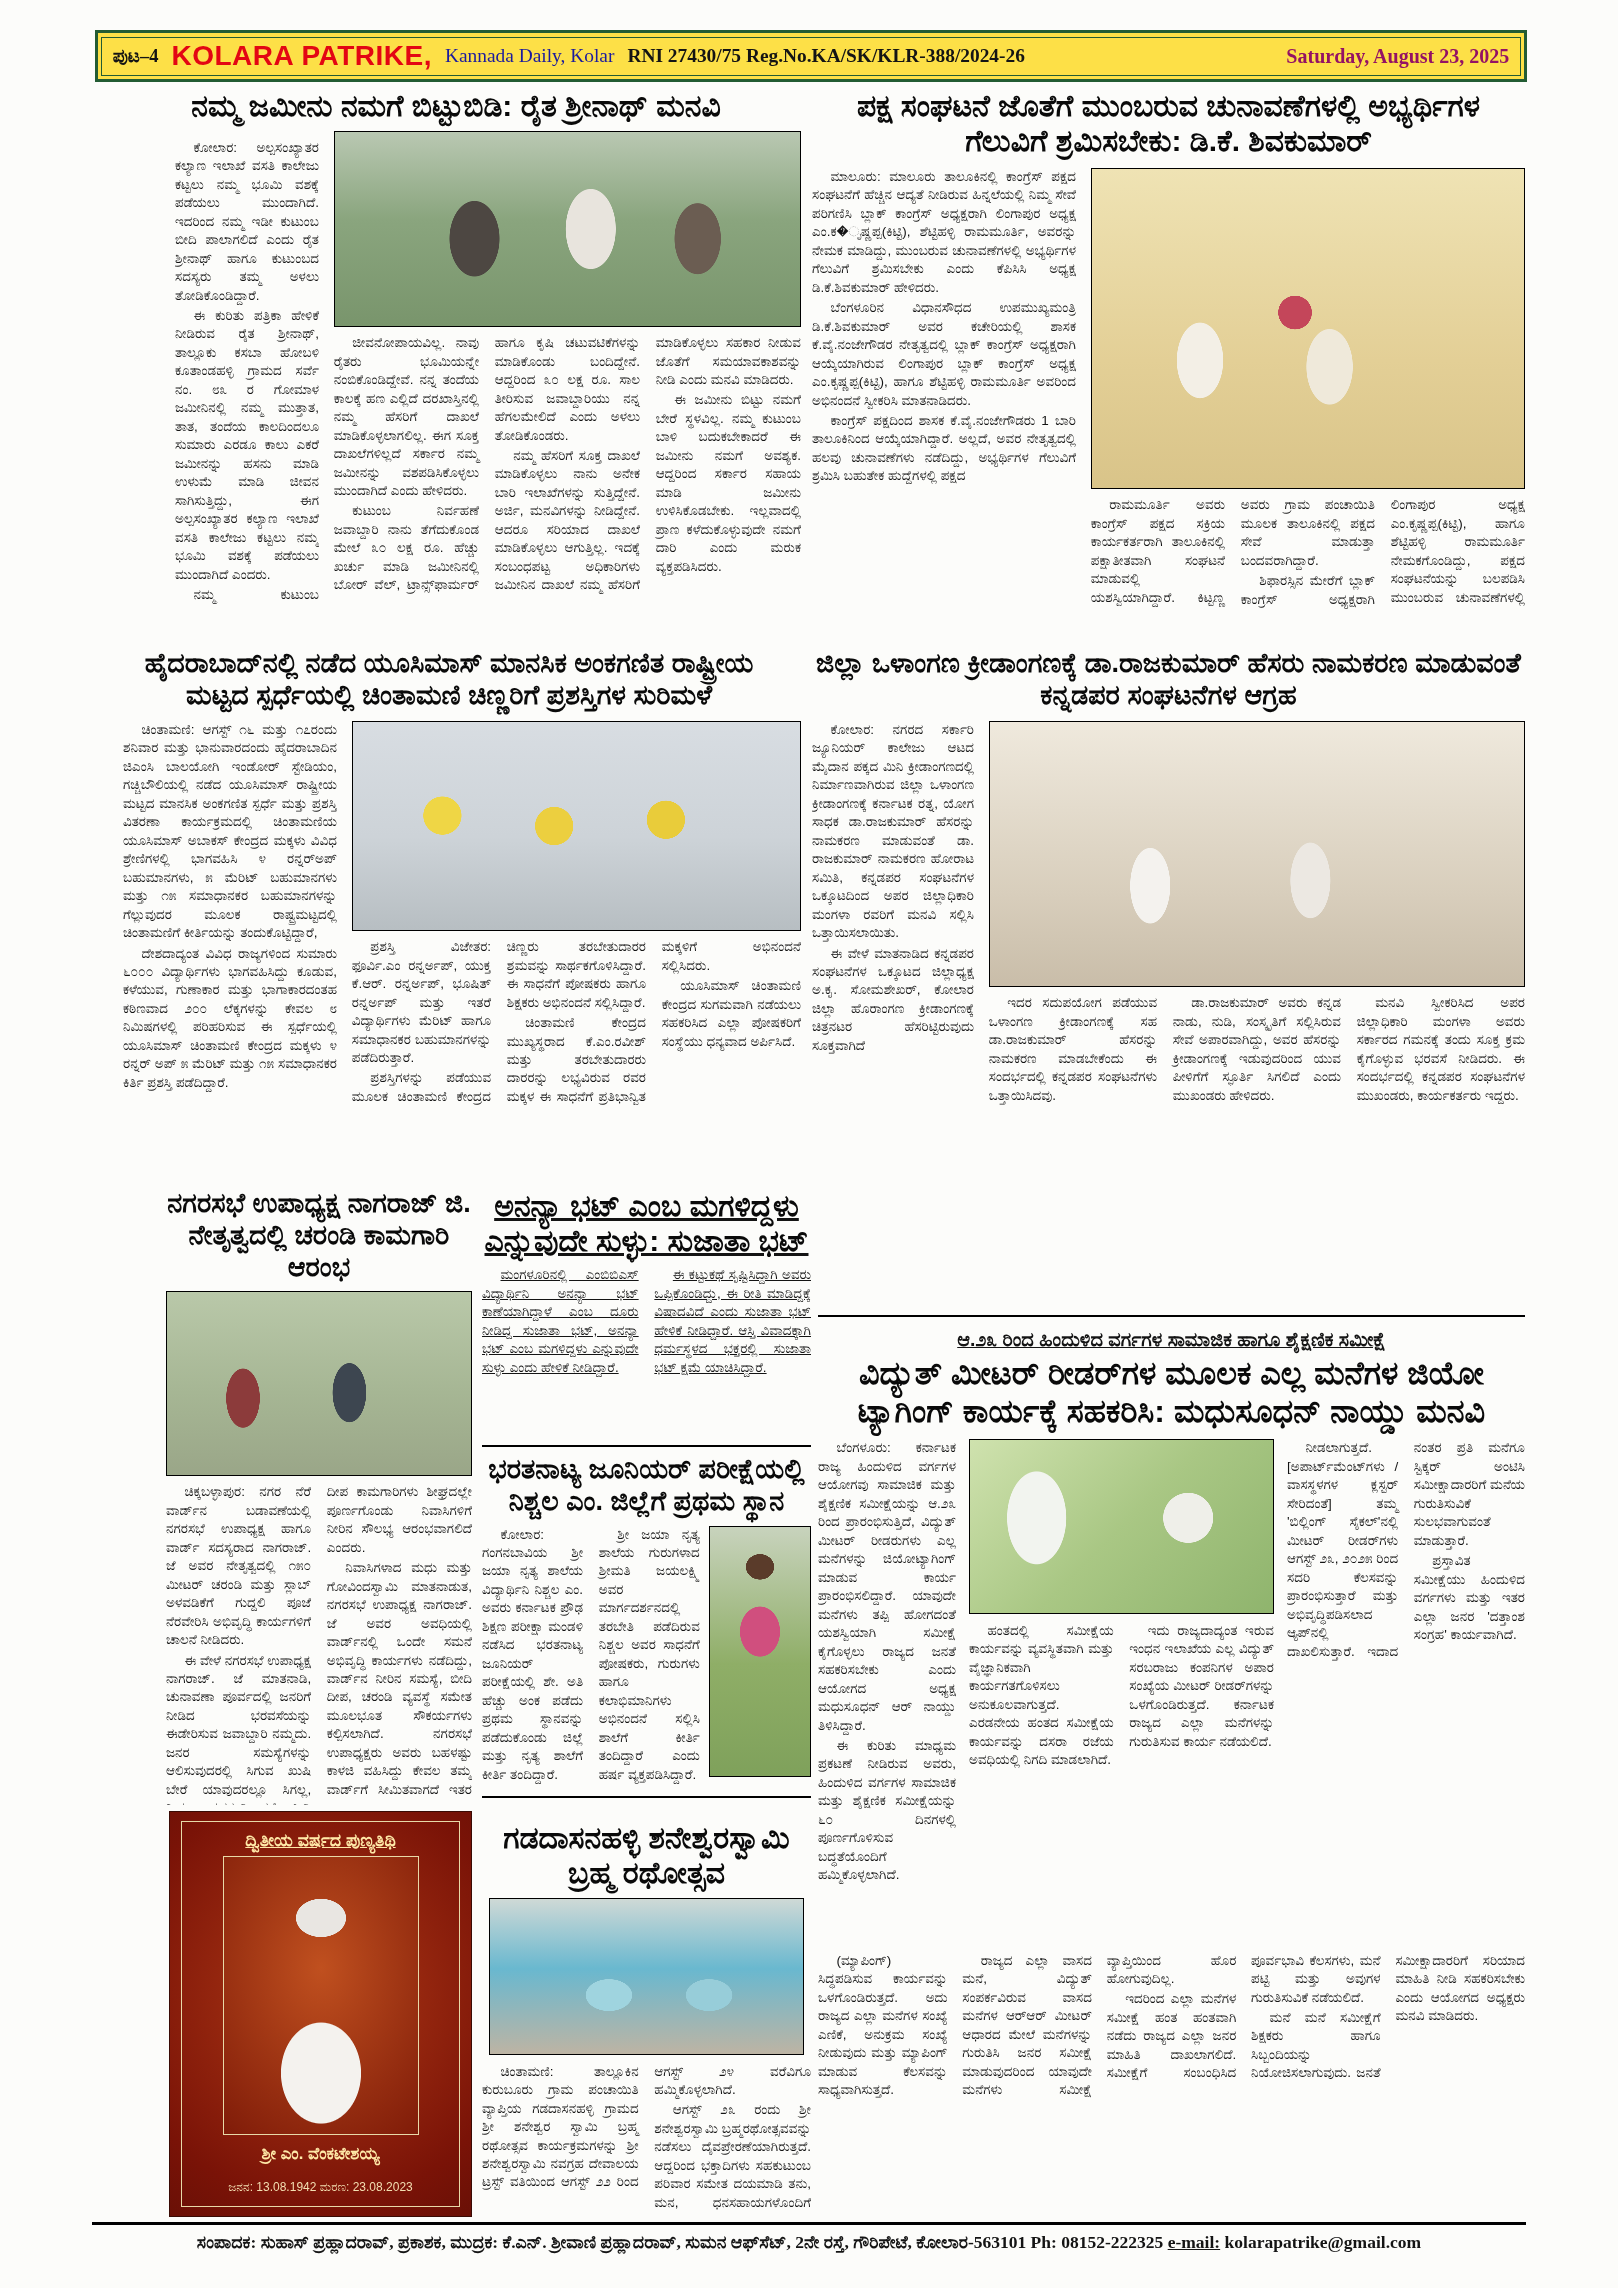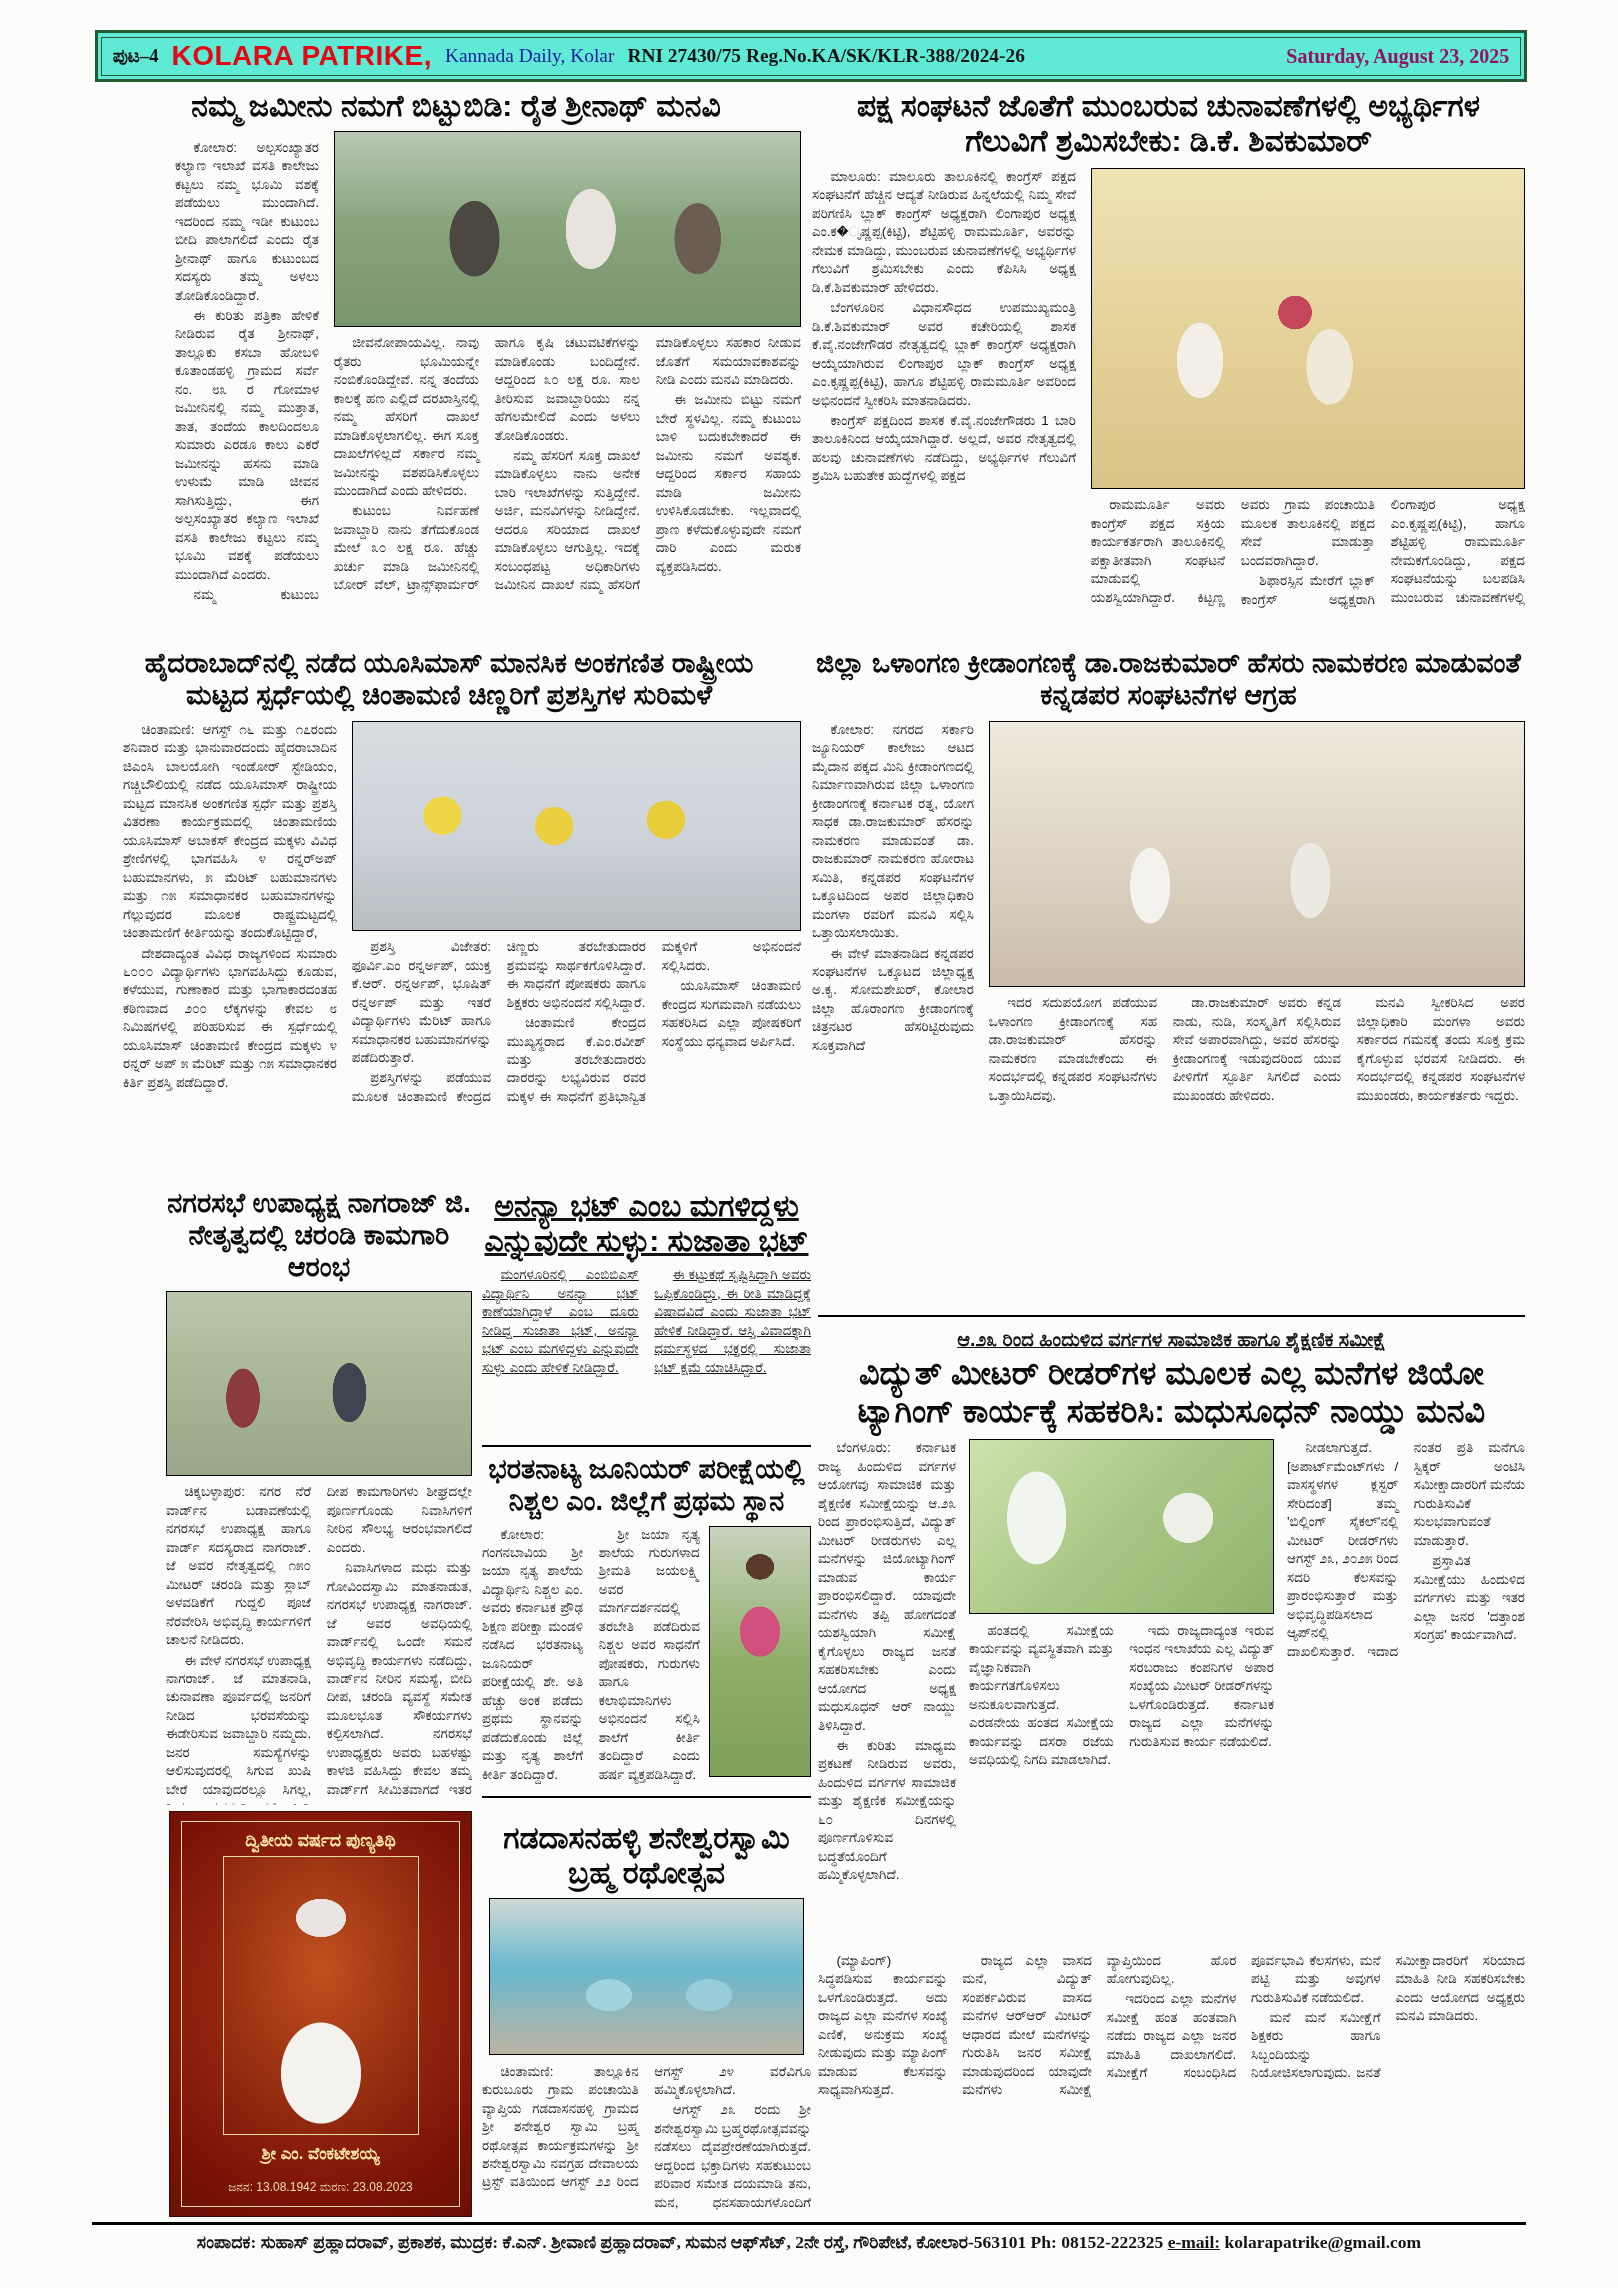--- a/index.html
+++ b/index.html
@@ -4,21 +4,21 @@
 <style>
   html,body{margin:0;padding:0;background:#888;}
   .page{
     position:relative;width:1619px;height:2289px;background:#fcfcfa;
     font-family:"Liberation Sans","DejaVu Sans",sans-serif;color:#141414;
     margin:0 auto;overflow:hidden;
   }
   
   .masthead{
     position:absolute;left:95px;top:30px;width:1432px;height:52px;
-    border:3.7px solid #235c33;background:#5eead4;box-sizing:border-box;
+    border:3.7px solid #235c33;background:#fde047;box-sizing:border-box;
     display:flex;align-items:center;
   }
   .masthead-inner{
     flex:1;height:39px;margin:0 2.8px;border:1.4px solid #235c33;
     display:flex;align-items:center;gap:13px;padding:0 11px;box-sizing:border-box;
     font-family:"Liberation Serif","DejaVu Serif",serif;
   }
   .mh-page{font-weight:bold;font-size:18.5px;}
   .mh-brand{color:#e30613;font-weight:bold;font-size:28px;letter-spacing:0.5px;font-family:"Liberation Sans",sans-serif;}
   .mh-tagline{color:#1b1b9e;font-size:19.4px;}
@@ -72,21 +72,21 @@
     radial-gradient(65px 102px at 22% 45%,#f2f4ef 0 45%,transparent 46%),
     radial-gradient(55px 55px at 72% 45%,#efefe9 0 45%,transparent 46%),
     linear-gradient(135deg,#cfe2ae 0%,#a9c784 50%,#8fb46d 100%);}
   
   .obit{
     position:absolute;left:169px;top:1811px;width:303px;height:406px;
     background:radial-gradient(120% 95% at 50% 45%,#b03a16 0%,#7a1307 55%,#4d0a04 100%);
     box-sizing:border-box;border:1.8px solid #3a0b05;padding:9.2px 11px;color:#fff;text-align:center;
   }
   .obit-frame{border:1.4px solid #e8d9a8;height:100%;box-sizing:border-box;padding:7.4px;}
-  .obit-title{font-size:17.5px;font-weight:bold;color:#ffe9a8;margin-bottom:5.5px;}
+  .obit-title{font-size:17.5px;font-weight:bold;color:#ffe9a8;margin-bottom:5.5px;text-decoration:underline;}
   .obit-photo{width:194px;height:277px;margin:0 auto;border:1.4px solid #e8d9a8;
     background:
       radial-gradient(55px 42px at 50% 22%,#e9e6e2 0 45%,transparent 46%),
       radial-gradient(88px 111px at 50% 78%,#f4f2ee 0 45%,transparent 46%),
       radial-gradient(120% 110% at 50% 40%,#c0501f 0%,#7e1a08 70%);}
   .obit-name{font-size:16.6px;font-weight:bold;color:#ffe9a8;margin-top:9.2px;}
   .obit-dates{font-size:12px;color:#f3dfb2;margin-top:16px;}
   
   .footer{
     position:absolute;left:92px;top:2222px;width:1434px;border-top:3.7px solid #000;

